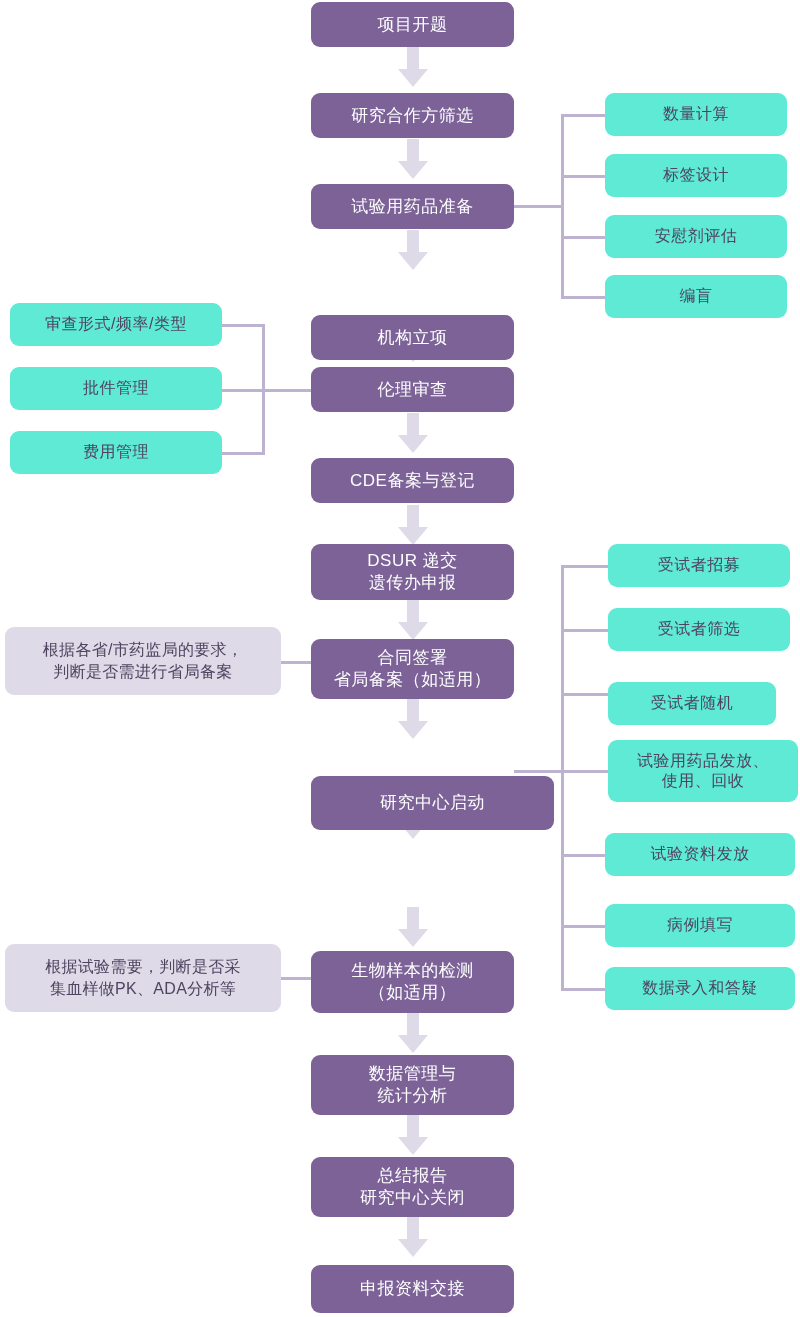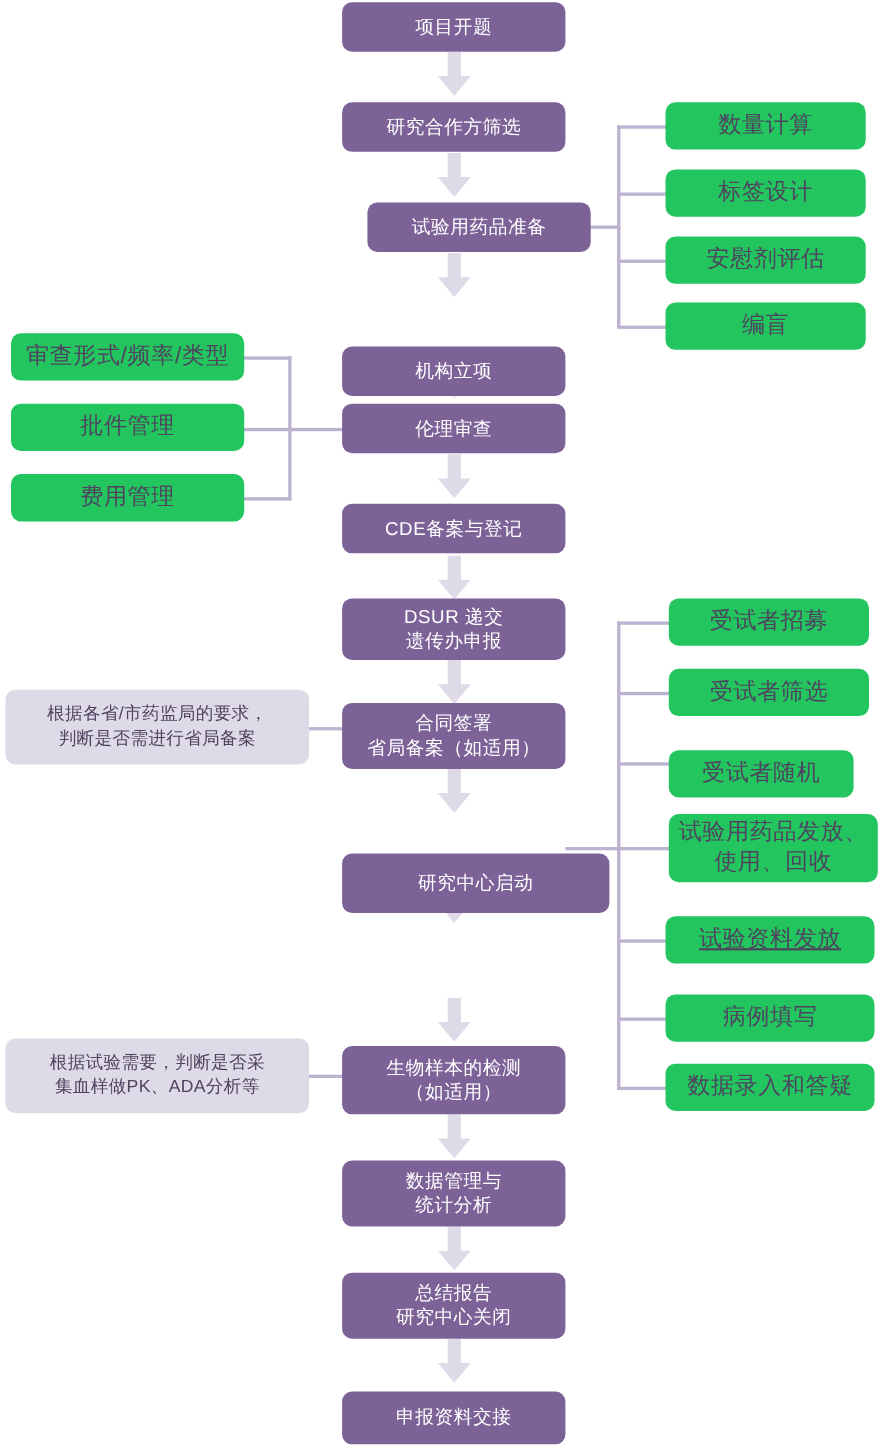--- a/index.html
+++ b/index.html
@@ -29,23 +29,23 @@
     white-space: pre-line;
   }
   .main-node {
     background: #7C6297;
     color: #ffffff;
     font-size: 17px;
     font-weight: 500;
     letter-spacing: 0.5px;
   }
   .side-node {
-    background: #22c55e;
+    background: #5eead4;
     color: #4E4460;
-    font-size: 21px;
+    font-size: 16px;
     letter-spacing: 0.5px;
   }
   .note-node {
     background: #DEDAE7;
     color: #4E4460;
     font-size: 16px;
     letter-spacing: 0.3px;
     line-height: 1.38;
   }
   .arrow {
@@ -151,21 +151,21 @@
       </svg>
   </div>
   <div class="arrow" style="left:398px; top:1217px;">
     <svg width="30" height="40" viewBox="0 0 30 40">
         <path d="M9 0 H21 V22 H30 L15 40 L0 22 H9 Z" fill="#DEDAE7"></path>
       </svg>
   </div>
 
   <div class="node main-node" style="left:311px; top:2px; width:203px; height:45px;">项目开题</div>
   <div class="node main-node" style="left:311px; top:93px; width:203px; height:45px;">研究合作方筛选</div>
-  <div class="node main-node" style="left:311px; top:184px; width:203px; height:45px;margin-left:23px;">试验用药品准备</div>
+  <div class="node main-node" style="left:311px; top:184px; width:203px; height:45px;">试验用药品准备</div>
   <div class="node main-node" style="left:311px; top:275px; width:203px; height:45px;margin-top:40px;">机构立项</div>
   <div class="node main-node" style="left:311px; top:367px; width:203px; height:45px;">伦理审查</div>
   <div class="node main-node" style="left:311px; top:458px; width:203px; height:45px;">CDE备案与登记</div>
   <div class="node main-node" style="left:311px; top:544px; width:203px; height:56px;">DSUR 递交
 遗传办申报</div>
   <div class="node main-node" style="left:311px; top:639px; width:203px; height:60px;">合同签署
 省局备案（如适用）</div>
   <div class="node main-node" style="left:311px; top:776px; width:243px; height:54px;">研究中心启动</div>
   <div class="node main-node" style="left:311px; top:951px; width:203px; height:62px;">生物样本的检测
 （如适用）</div>
@@ -182,21 +182,21 @@
 
   <div class="node side-node" style="left:10px; top:303px; width:212px; height:43px;">审查形式/频率/类型</div>
   <div class="node side-node" style="left:10px; top:367px; width:212px; height:43px;">批件管理</div>
   <div class="node side-node" style="left:10px; top:431px; width:212px; height:43px;">费用管理</div>
 
   <div class="node side-node" style="left:608px; top:544px; width:182px; height:43px;">受试者招募</div>
   <div class="node side-node" style="left:608px; top:608px; width:182px; height:43px;">受试者筛选</div>
   <div class="node side-node" style="left:608px; top:682px; width:168px; height:43px;">受试者随机</div>
   <div class="node side-node" style="left:608px; top:740px; width:190px; height:62px;">试验用药品发放、
 使用、回收</div>
-  <div class="node side-node" style="left:605px; top:833px; width:190px; height:43px;text-decoration:underline;">试验资料发放</div>
+  <div class="node side-node" style="left:605px; top:833px; width:190px; height:43px;">试验资料发放</div>
   <div class="node side-node" style="left:605px; top:904px; width:190px; height:43px;">病例填写</div>
   <div class="node side-node" style="left:605px; top:967px; width:190px; height:43px;">数据录入和答疑</div>
 
   <div class="node note-node" style="left:5px; top:627px; width:276px; height:68px;">根据各省/市药监局的要求，
 判断是否需进行省局备案</div>
   <div class="node note-node" style="left:5px; top:944px; width:276px; height:68px;">根据试验需要，判断是否采
 集血样做PK、ADA分析等</div>
 
 </div>
 

